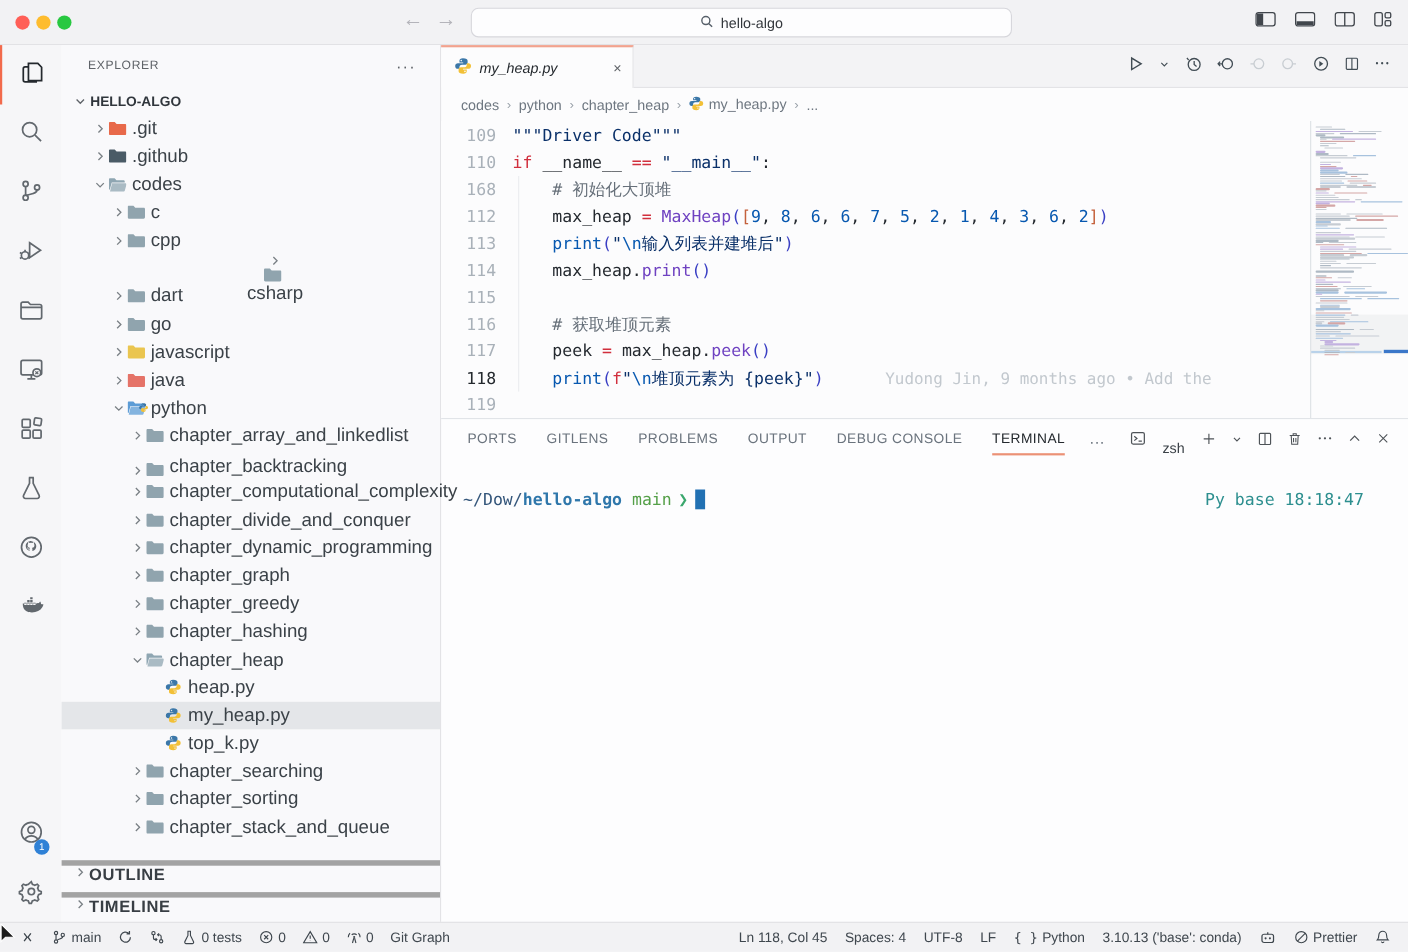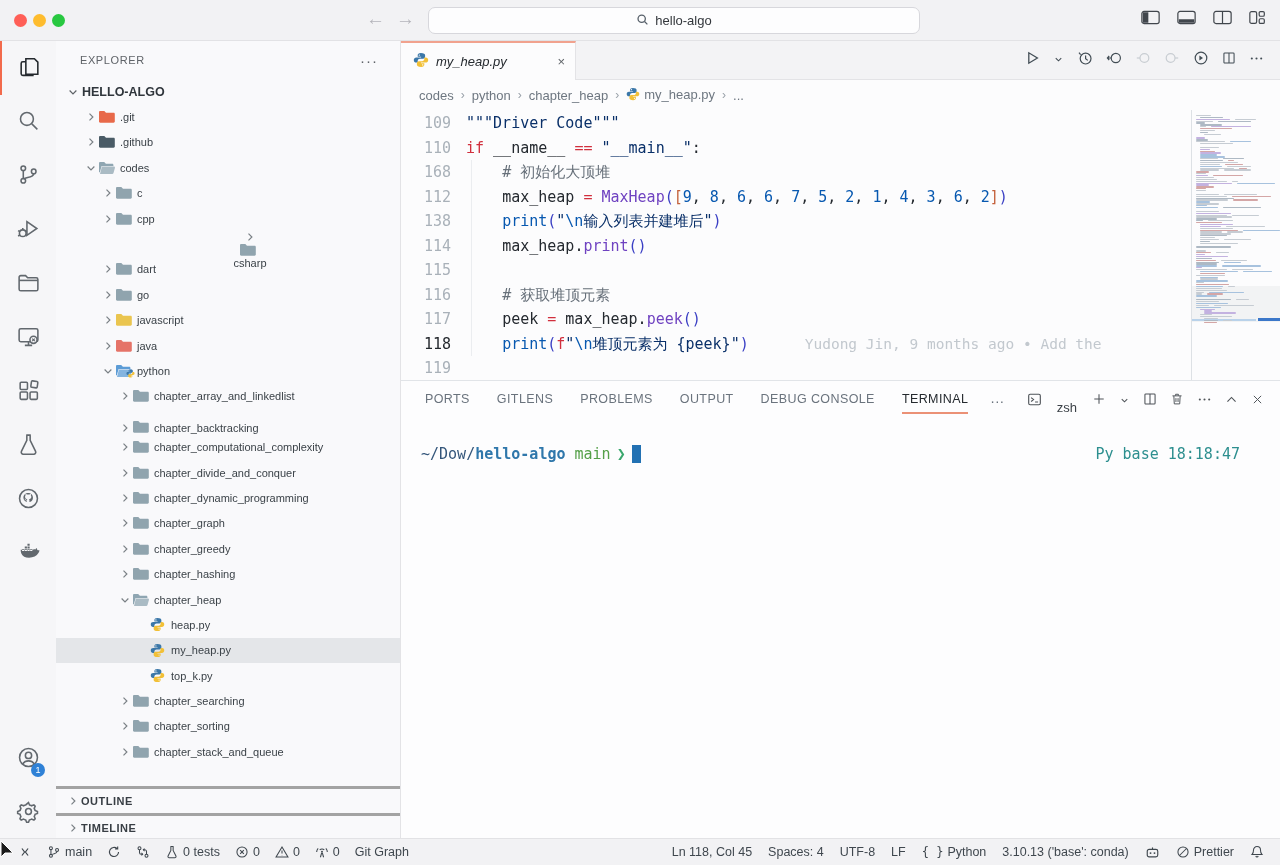--- a/index.html
+++ b/index.html
@@ -18,29 +18,29 @@
   .activitybar{width:56px;background:#f6f6f8;display:flex;flex-direction:column;align-items:center;position:relative;}
   .ai{width:56px;height:54px;display:flex;align-items:center;justify-content:center;color:#62686e;position:relative;}
   .ai.active{color:#24292e;border-left:2px solid #f26a4c;width:54px;}
   .ai.bottom1{margin-top:auto;}
   .badge{position:absolute;right:11px;bottom:9px;background:#2f81d6;color:#fff;font-size:9px;width:14px;height:14px;border-radius:50%;display:flex;align-items:center;justify-content:center;}
   
   .sidebar{width:344px;background:#f9f9fb;border-right:1px solid #e3e3e6;display:flex;flex-direction:column;position:relative;}
   .sb-head{height:38px;display:flex;align-items:center;padding:0 22px 0 24px;}
   .sb-title{font-size:11px;letter-spacing:.6px;color:#5f6368;}
   .sb-more{margin-left:auto;color:#5f6368;font-size:15px;letter-spacing:1px;}
-  .trow{height:25.4px;display:flex;align-items:center;font-size:11px;color:#3b4248;white-space:nowrap;}
+  .trow{height:25.4px;display:flex;align-items:center;font-size:17px;color:#3b4248;white-space:nowrap;}
   .trow.root{font-weight:bold;font-size:12.5px;color:#30363c;}
   .trow.sel{background:#e4e6e9;}
   .trow .lbl.muted{color:#9aa5ad;}
   .chev{width:17px;display:inline-flex;justify-content:center;color:#7a8085;flex:none;}
   .ticon{width:20px;display:inline-flex;justify-content:flex-start;align-items:center;flex:none;position:relative;}
   .lbl{margin-left:1px;}
   .sb-sections{margin-top:auto;}
-  .secrow{height:24px;display:flex;align-items:center;border-top:3px solid #a3a3a3;font-size:11px;font-weight:bold;letter-spacing:.5px;color:#383e44;padding-left:8px;}
+  .secrow{height:24px;display:flex;border-top:5px solid #a3a3a3;font-size:15px;font-weight:bold;letter-spacing:.5px;color:#383e44;padding-left:8px;}
   
   .edcol{flex:1;display:flex;flex-direction:column;min-width:0;}
   .tabbar{height:38px;background:#f3f3f5;border-bottom:1px solid #e3e3e6;display:flex;align-items:stretch;position:relative;}
   .tab{width:152px;background:#fcfcfd;border-right:1px solid #e3e3e6;border-top:2px solid #f1a28e;display:flex;align-items:center;gap:7px;padding:0 10px 0 12px;font-size:13px;color:#24292e;font-style:italic;margin-bottom:-1px;}
   .tab .x{margin-left:auto;color:#5f6368;font-style:normal;}
   .edactions{margin-left:auto;display:flex;align-items:center;gap:13px;padding-right:16px;color:#424d55;}
   .edactions .faded{color:#c8cdd2;}
   .breadcrumbs{height:30px;display:flex;align-items:center;gap:7px;padding-left:18px;font-size:13px;color:#6e7781;background:#fcfcfd;}
   .bc-sep{color:#99a1a9;font-size:12px;}
   
@@ -654,21 +654,21 @@
           <span class="bc-sep">›</span>
           <span>...</span>
         </div>
 
       <div class="codearea">
         <div class="gutter" id="gutter">
             <div class="gnum">109</div>
             <div class="gnum">110</div>
             <div class="gnum">168</div>
             <div class="gnum">112</div>
-            <div class="gnum">138</div>
+            <div class="gnum">113</div>
             <div class="gnum">114</div>
             <div class="gnum">115</div>
             <div class="gnum">116</div>
             <div class="gnum">117</div>
             <div class="gnum act">118</div>
             <div class="gnum">119</div>
           </div>
         <div class="iguide"></div>
         <div class="clines" id="clines">
             <div class="cline"><span class="tk-str">"""Driver Code"""</span></div>

